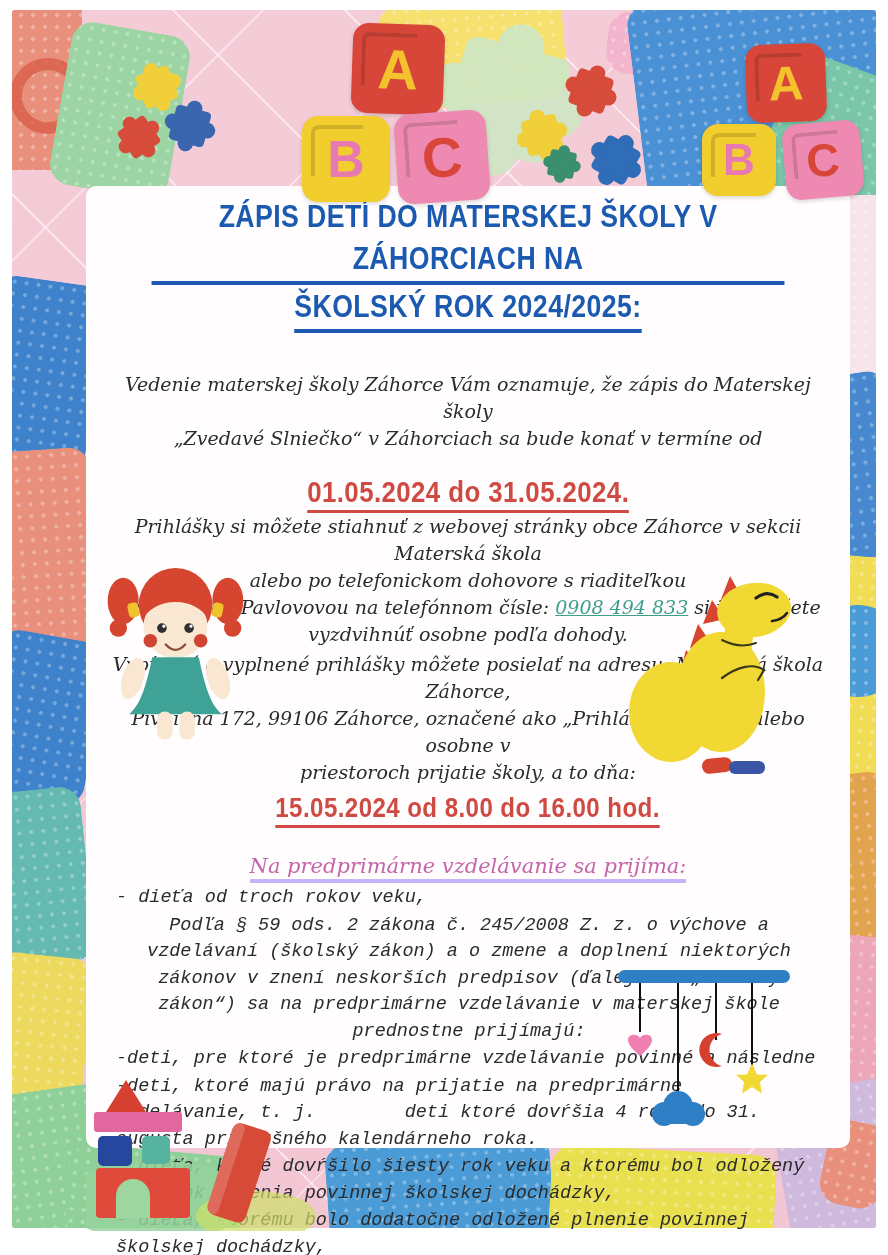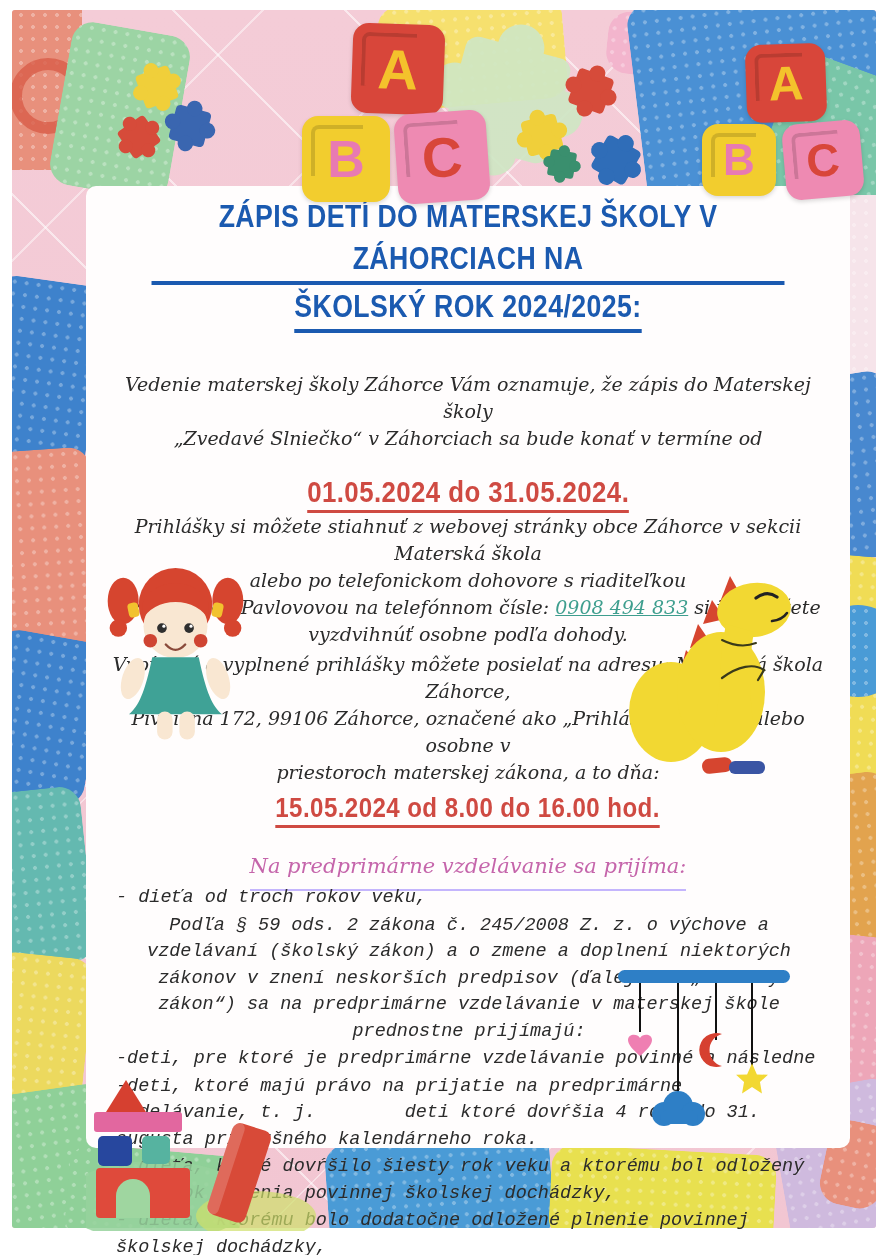--- a/index.html
+++ b/index.html
@@ -34,21 +34,21 @@
         font-family:"Liberation Sans",sans-serif;font-weight:800;}
   .title{font-size:31px;line-height:42px;color:#1b5ab0;margin-top:4px;}
   .title .cond{border-bottom:4px solid #1b5ab0;padding-bottom:1px;letter-spacing:.5px;}
   .body-txt{font-style:italic;font-size:19px;line-height:27px;}
   .intro{margin-top:38px;}
   .date-red{font-size:30px;color:#cf4a42;margin-top:22px;}
   .date-red .cond{border-bottom:3px solid #cf4a42;padding-bottom:1px;letter-spacing:.5px;}
   .date-red.small{font-size:28px;margin-top:5px;}
   .phone{color:#3e9e8e;text-decoration:underline;cursor:pointer;}
   .pink-head{margin-top:26px;font-style:italic;font-size:21px;color:#c565ab;}
-  .pink-head span{border-bottom:2px solid #c4b5fd;padding-bottom:11px;}
+  .pink-head span{border-bottom:4px solid #c4b5fd;padding-bottom:1px;}
   .admission-list{margin-top:7px;text-align:left;padding:0 14px 0 16px;}
   .admission-list p{margin:1px 0;font-style:italic;font-size:18.5px;line-height:26.5px;white-space:pre-wrap;font-family:Liberation Mono, monospace;}
   .admission-list p.centered{text-align:center;}
   
   .toy{position:absolute;}
 </style>
 </head>
 <body>
 
 <div class="poster">
@@ -177,21 +177,21 @@
       <div class="body-txt" style="">
         <span>Prihlášky si môžete stiahnuť z webovej stránky obce Záhorce v sekcii Materská škola</span><br>
         <span>alebo po telefonickom dohovore s riaditeľkou</span><br>
         <span>Bc. Zuzanou Pavlovovou na telefónnom čísle: </span><span class="phone">0908 494 833</span><span> si ich môžete</span><br>
         <span>vyzdvihnúť osobne podľa dohody.</span>
       </div>
 
       <div class="body-txt" style="margin-top:3px;">
         <span>Vypísané a vyplnené prihlášky môžete posielať na adresu: Materská škola Záhorce,</span><br>
         <span>Pivničná 172, 99106 Záhorce, označené ako „Prihláška do MŠ“, alebo osobne v</span><br>
-        <span>priestoroch materskej zákona, a to dňa:</span>
+        <span>priestoroch prijatie školy, a to dňa:</span>
       </div>
 
       <div class="date-red small">
         <span class="cond">15.05.2024 od 8.00 do 16.00 hod.</span>
       </div>
 
       <div class="pink-head">
         <span>Na predprimárne vzdelávanie sa prijíma:</span>
       </div>
 

